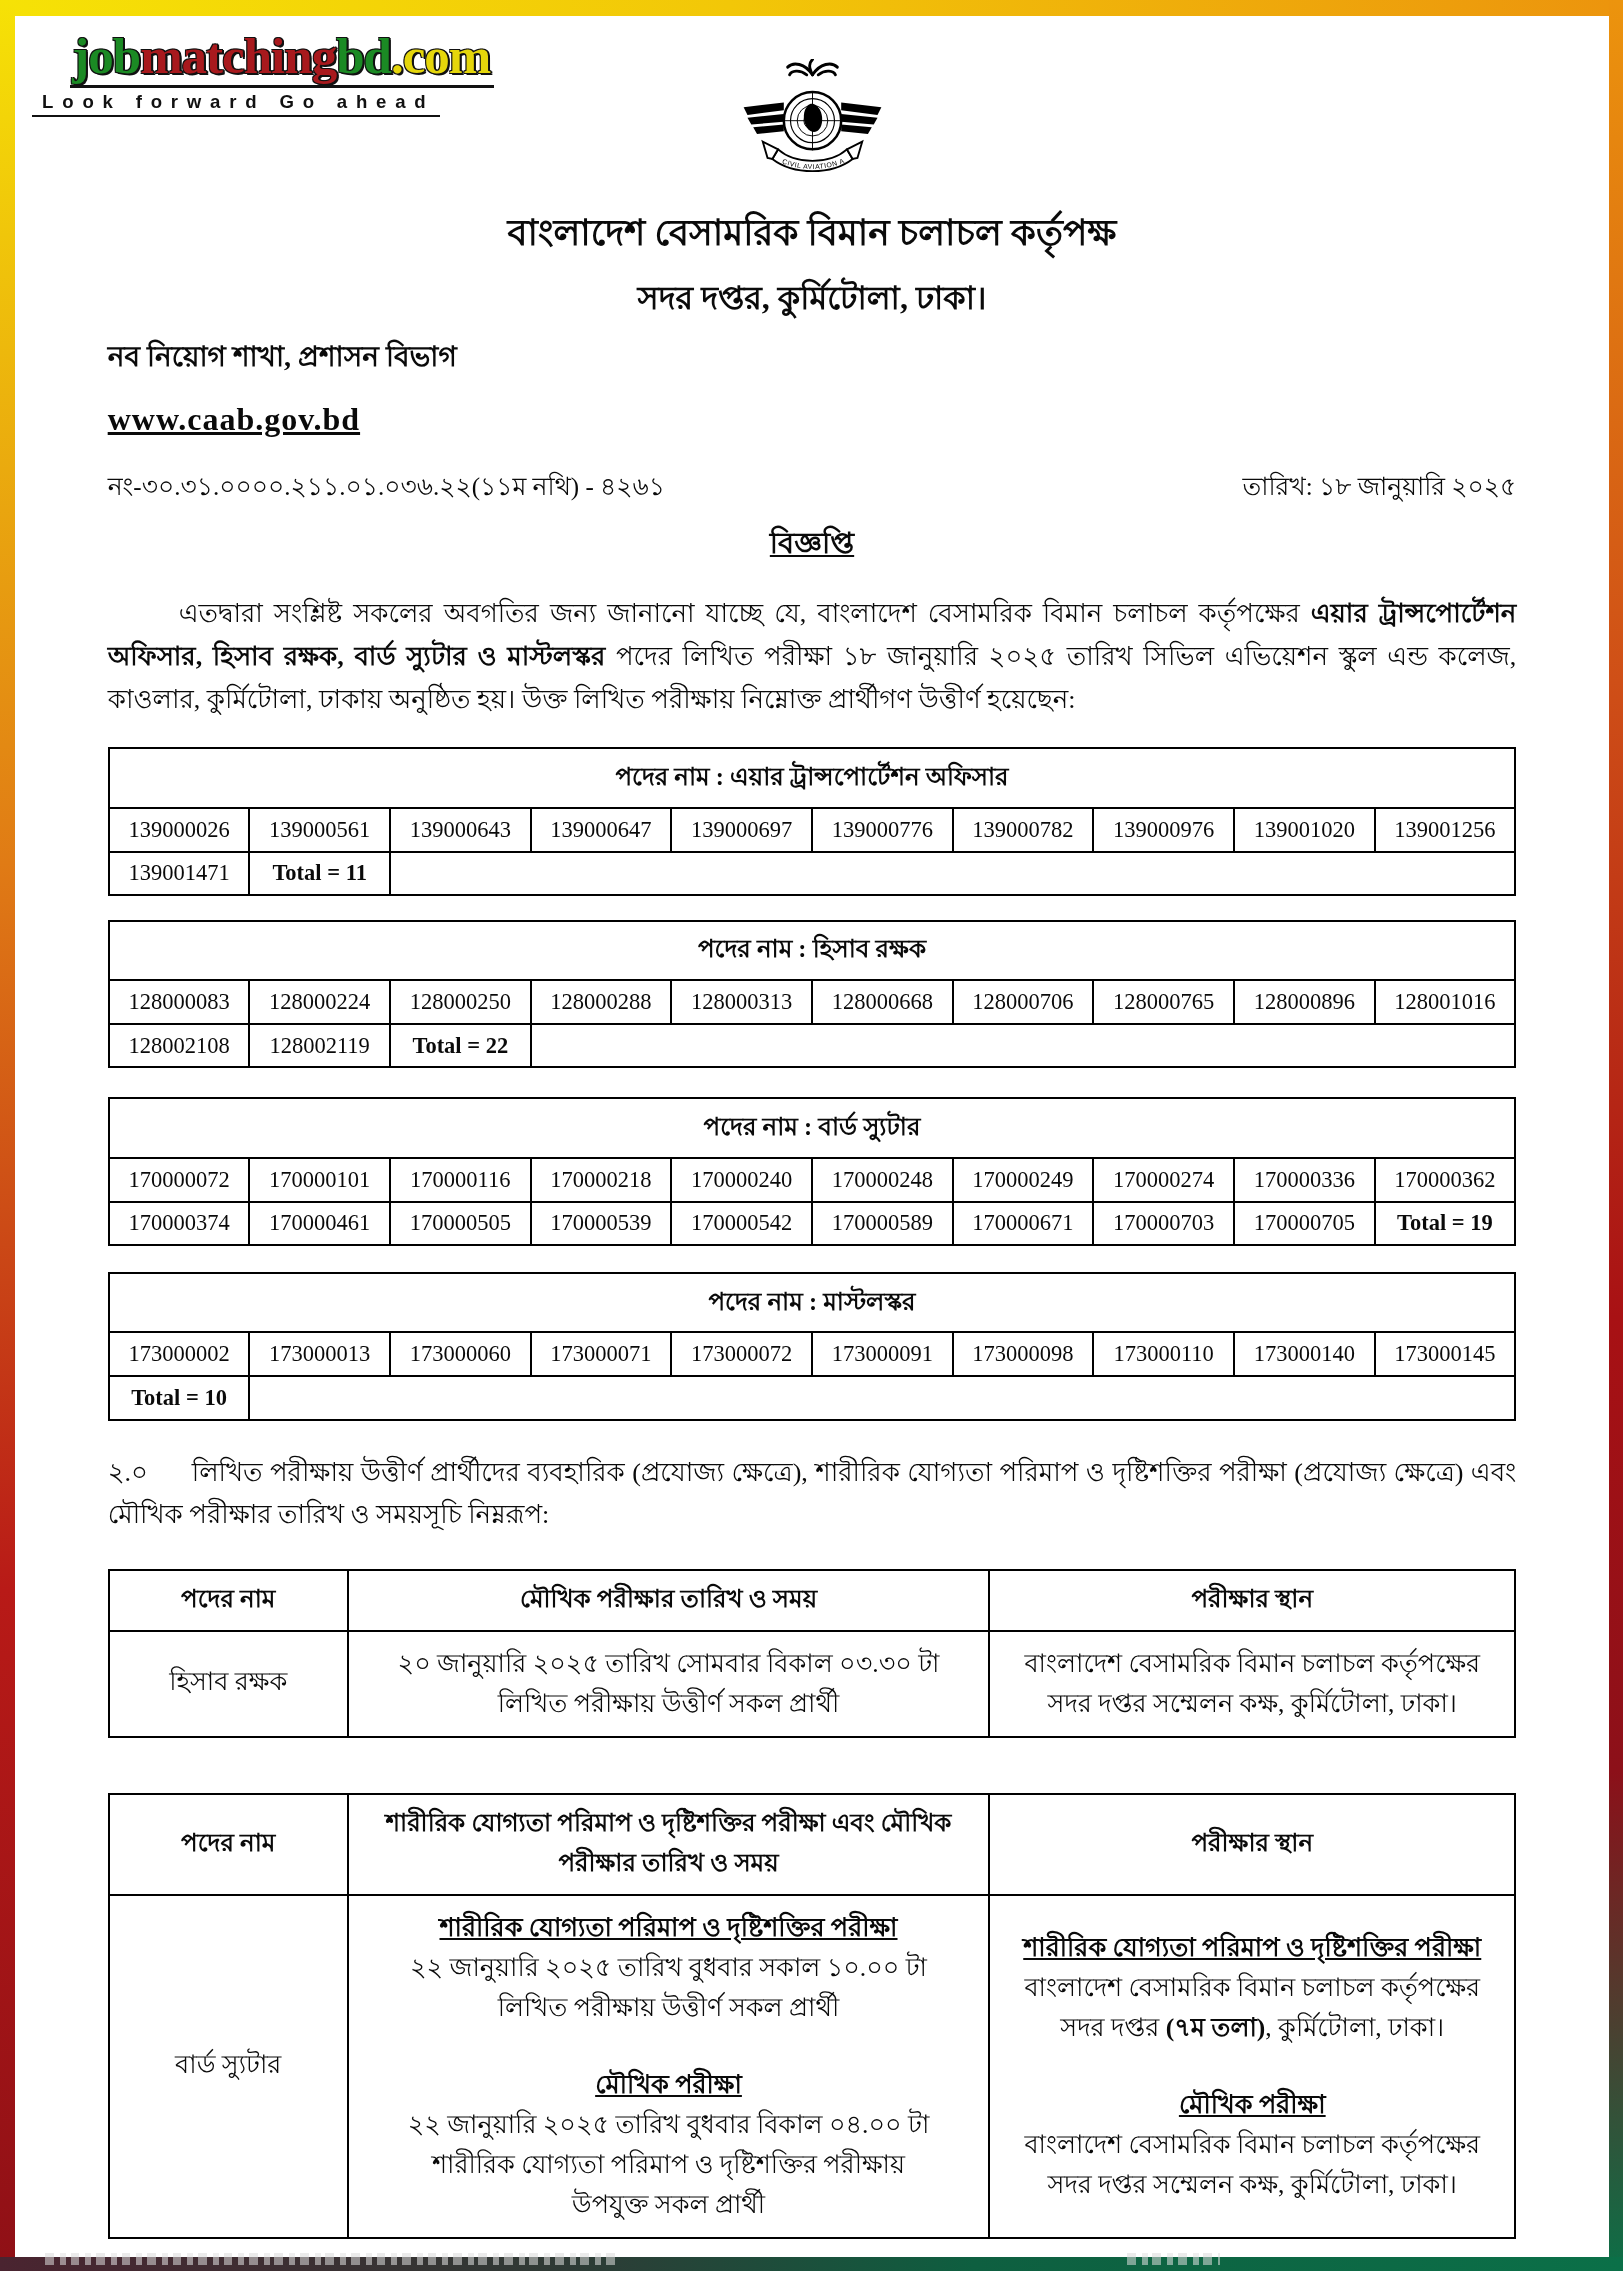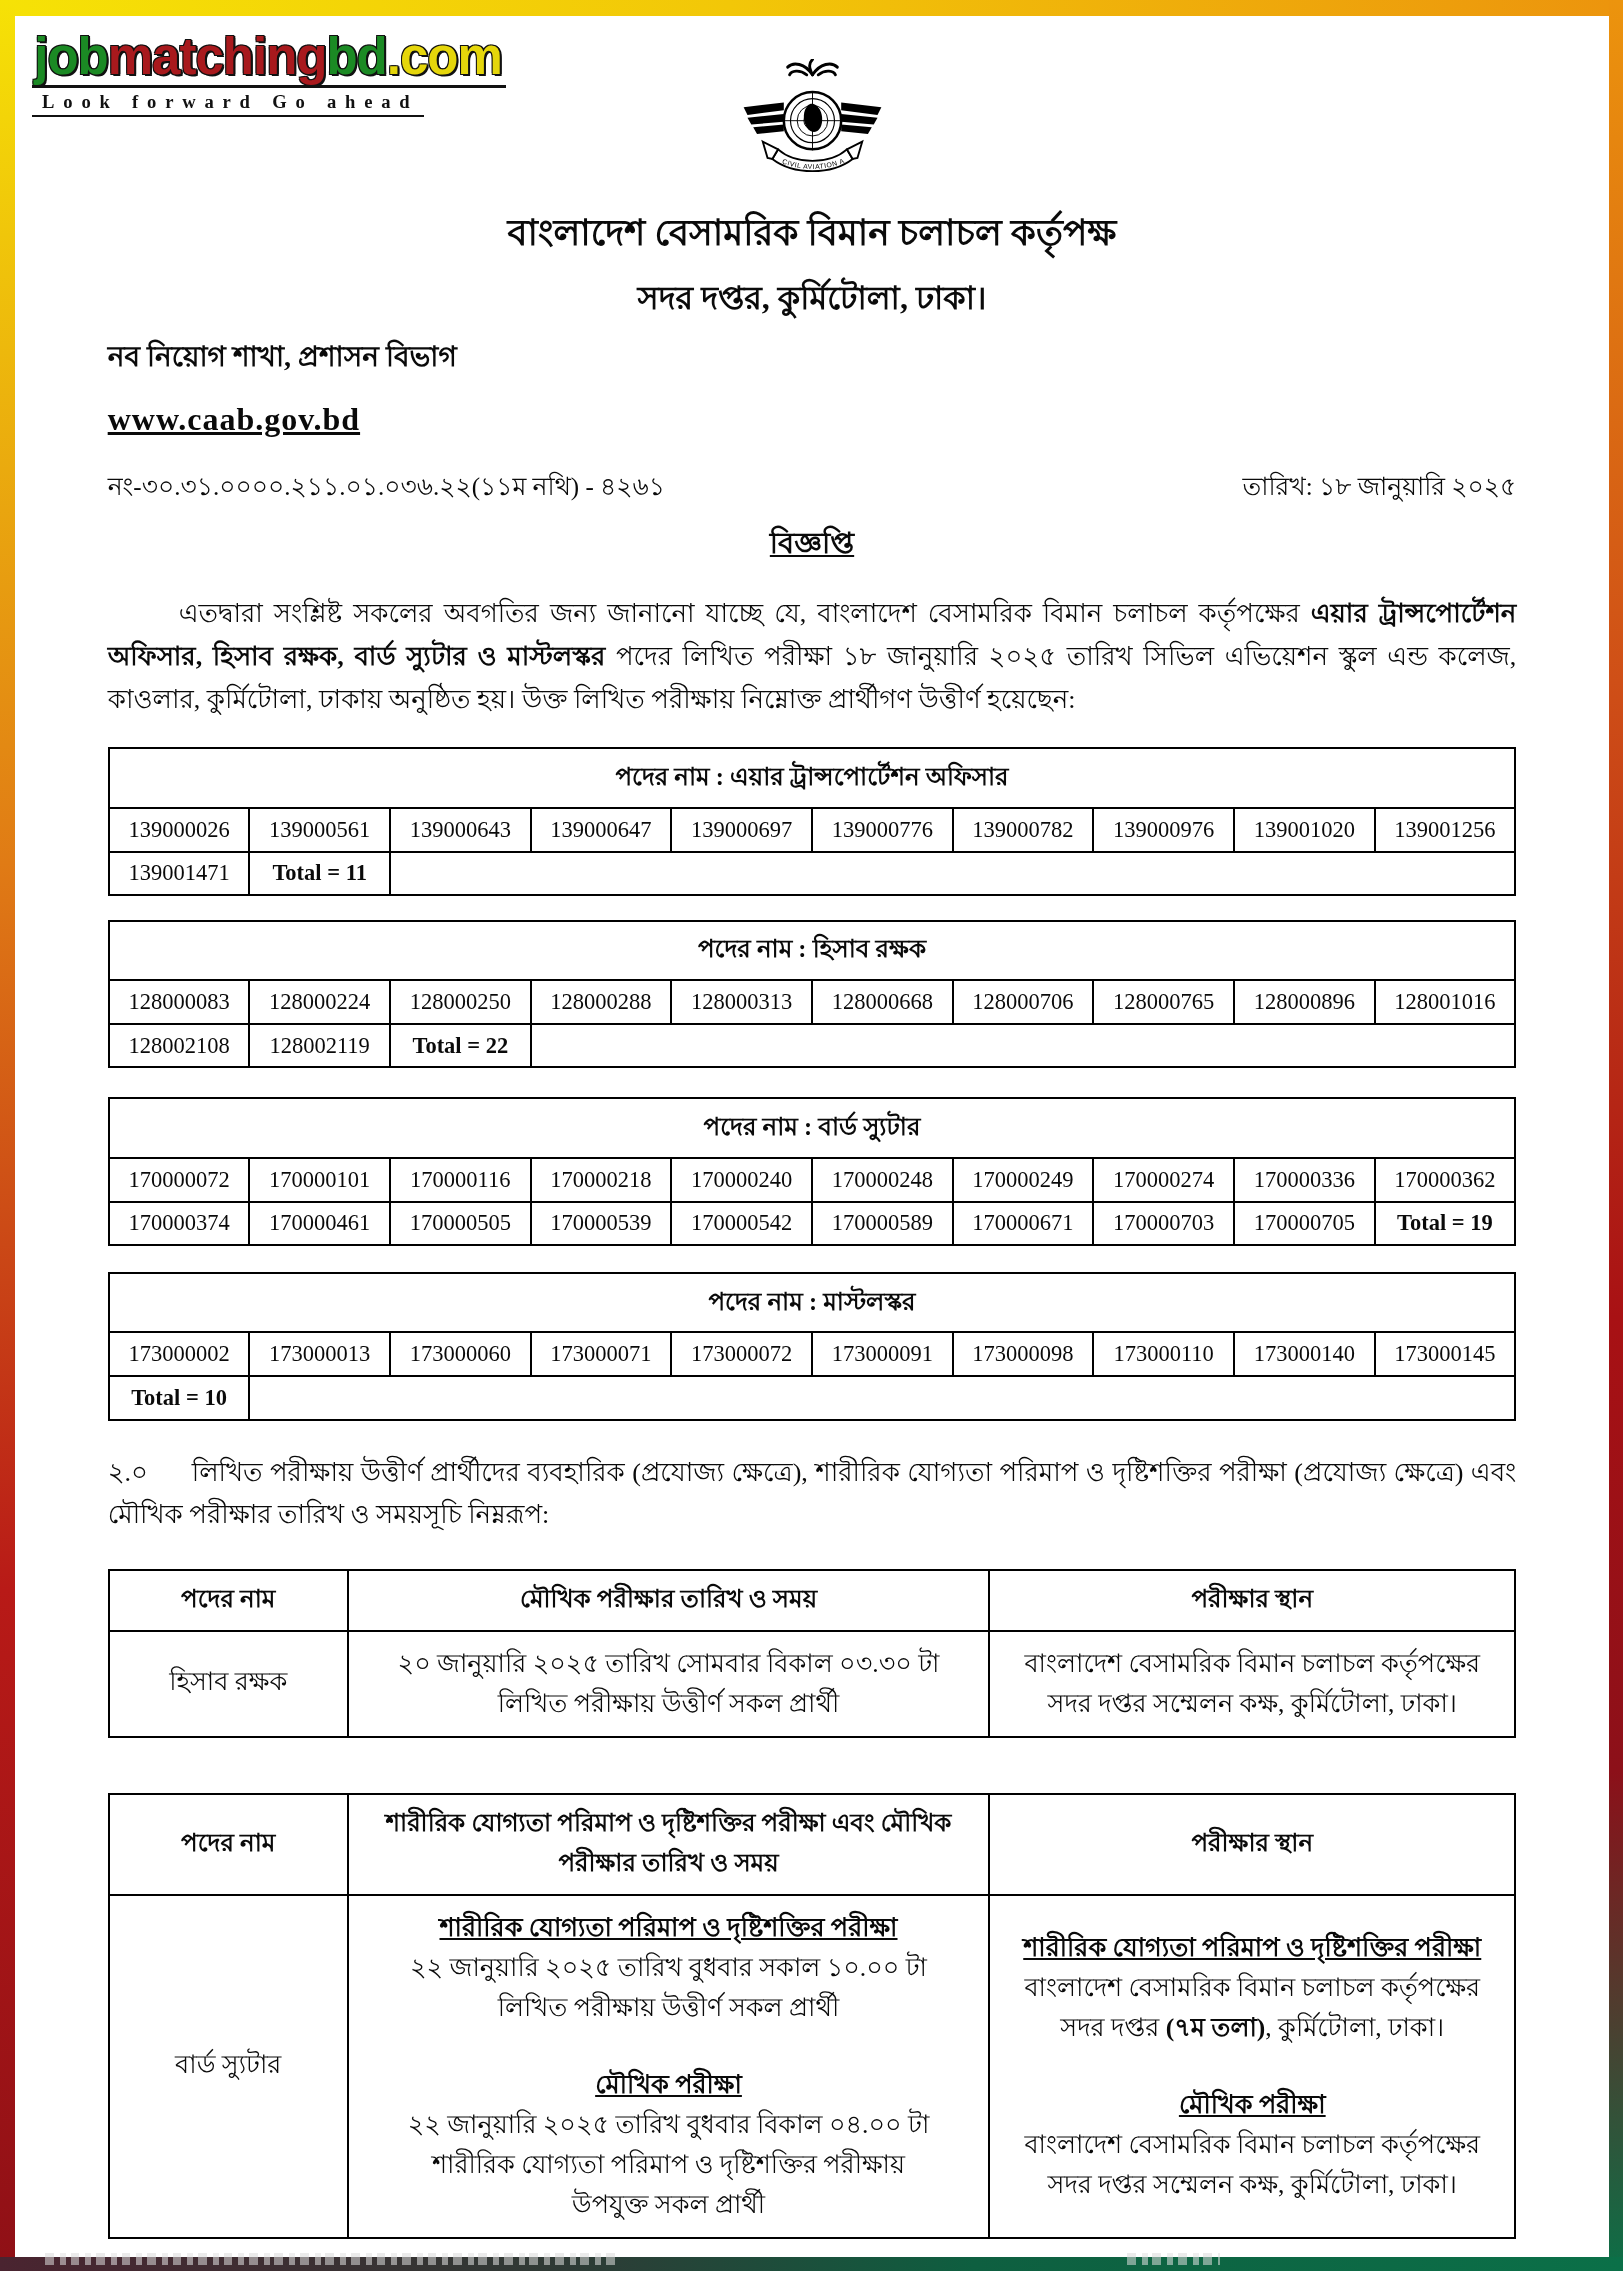--- a/index.html
+++ b/index.html
@@ -10,24 +10,24 @@
   .b-top{top:0;left:0;right:0;height:15.7px;background:linear-gradient(90deg,#f6e206 0%,#f2c708 45%,#ec940d 100%);}
   .b-left{top:0;left:0;bottom:0;width:14.7px;background:linear-gradient(180deg,#f6e206 0%,#e07b15 38%,#b81a17 70%,#8f1016 100%);}
   .b-right{top:0;right:0;bottom:0;width:13.7px;background:linear-gradient(180deg,#ec940d 0%,#cf4f17 30%,#a81114 58%,#8c1019 78%,#0c6f47 100%);}
   .b-bottom{left:0;right:0;bottom:0;height:13.7px;background:linear-gradient(90deg,#4a2430 0%,#2e3a35 35%,#0e5f40 60%,#0b7048 100%);}
 
   .content{position:absolute;left:14.7px;top:15.7px;right:13.7px;bottom:13.7px;}
   .inner{padding:0 93px;}
 
   
   .wm{position:absolute;left:17.6px;top:13.7px;width:451px;}
-  .wm-type{font-family:Liberation Sans, sans-serif;font-weight:bold;font-size:51px;line-height:55px;letter-spacing:-1px;
+  .wm-type{font-family:Liberation Serif, serif;font-weight:bold;font-size:51px;line-height:55px;letter-spacing:-1px;
            text-shadow:2px 2px 0 #111,-1px -1px 0 #111,1px -1px 0 #111,-1px 1px 0 #111,2px 0 0 #111;
-           border-bottom:3.9px solid #111;display:inline-block;padding:0 3.9px 1px 2px;}
-  .wm-tag{font-family:Liberation Serif, serif;font-weight:bold;font-size:18.6px;letter-spacing:8.8px;color:#111;
+           border-bottom:3.9px solid #111;display:inline-block;padding:0 3.9px 1px 2px;margin-left:38px;}
+  .wm-tag{font-family:Liberation Sans, sans-serif;font-weight:bold;font-size:18.6px;letter-spacing:8.8px;color:#111;
           border-bottom:2.9px solid #111;display:inline-block;padding:2.9px 5.9px 2px 9.8px;}
 
   
   .emblem-wrap{padding-top:43px;text-align:center;}
   .org1{text-align:center;font-size:36px;font-weight:bold;margin-top:11.8px;}
   .org2{text-align:center;font-size:32px;font-weight:bold;margin-top:7.8px;}
   .org3{text-align:left;font-size:28px;font-weight:bold;margin-top:7.8px;}
   .www{text-align:left;font-size:32px;font-weight:bold;margin-top:19px;}
   .www span{text-decoration:underline;letter-spacing:1px;font-family:"Liberation Serif",serif;}
 

